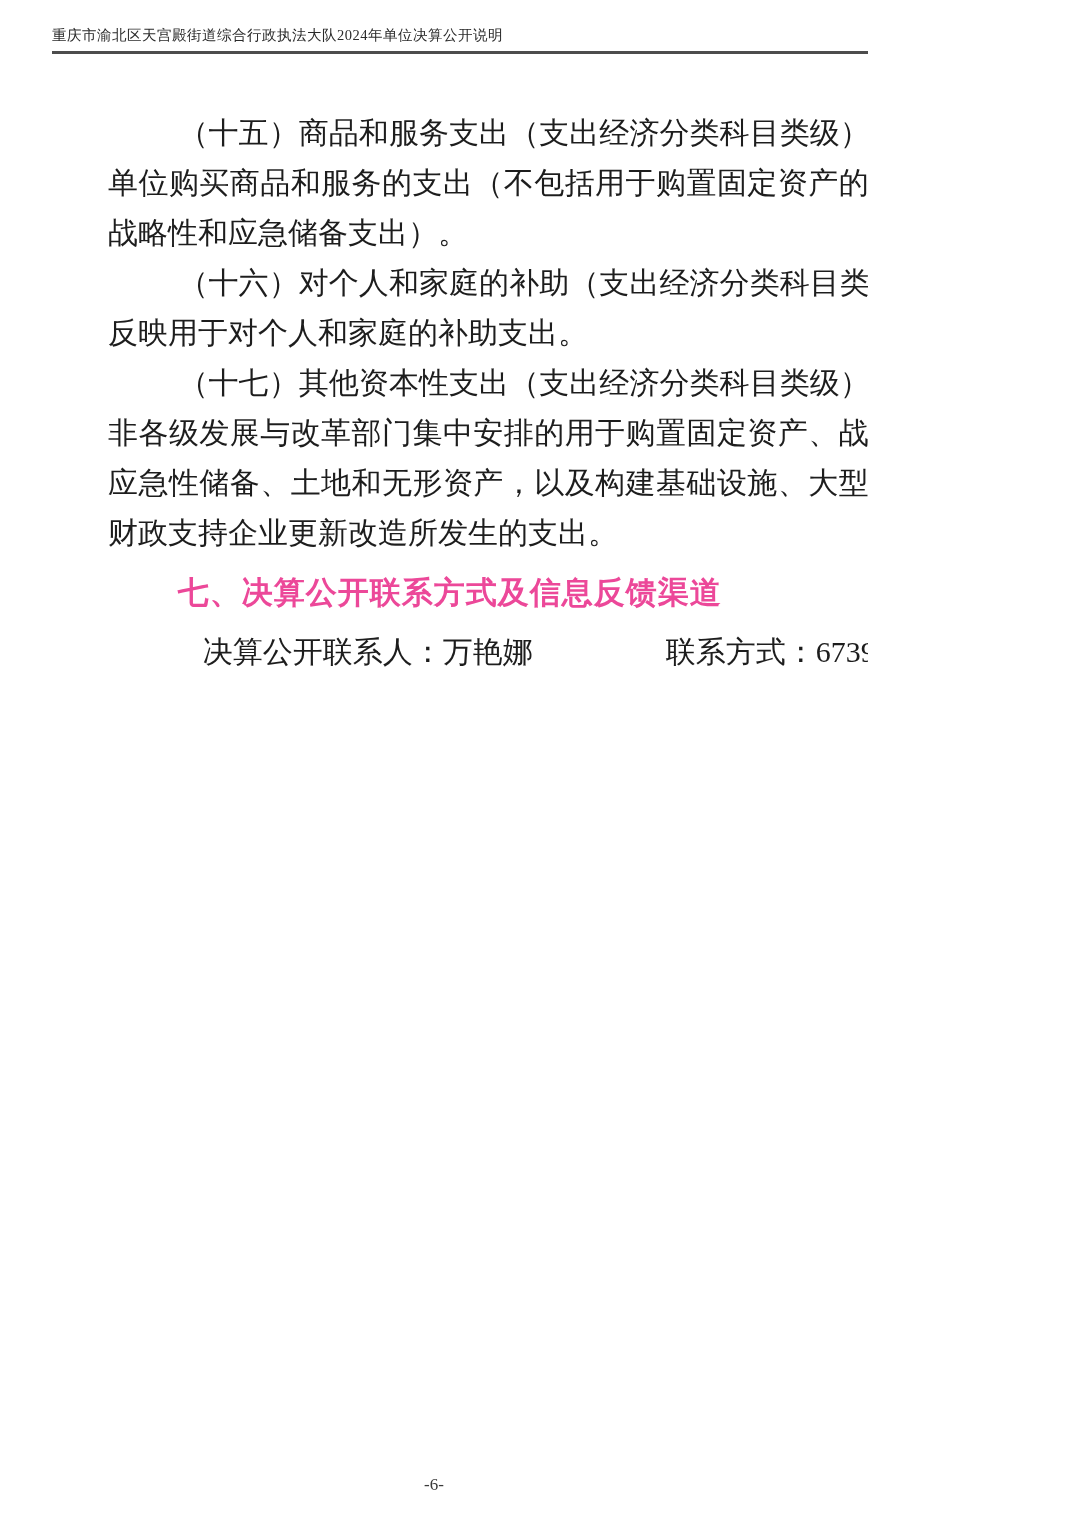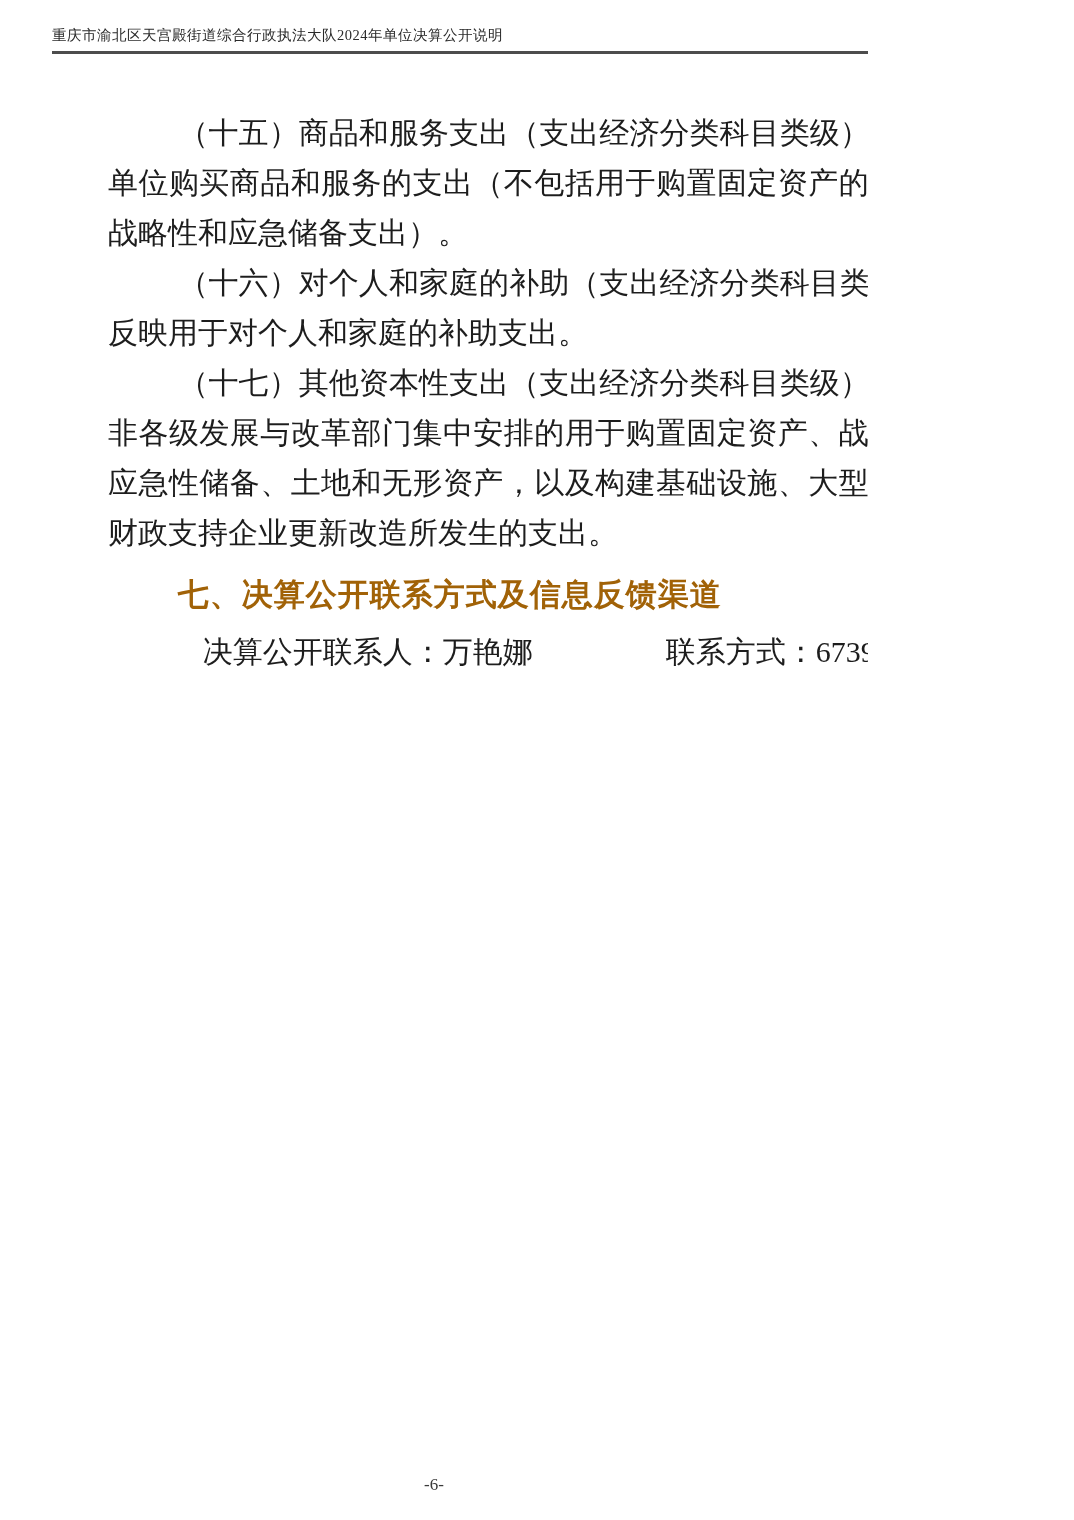--- a/index.html
+++ b/index.html
@@ -40,28 +40,28 @@
   }
   .para{
     margin:0;
     text-indent:2.35em;
   }
   .para.continuation{
     text-indent:0;
   }
   .section-heading{
     margin:12px 0 0 0;
-    font-family:Liberation Serif, serif;
+    font-family:Liberation Mono, monospace;
     font-weight:700;
     font-size:31px;
     line-height:50px;
     text-indent:2.25em;
     text-align:left;
     letter-spacing:1px;
-    color:#a16207;
+    color:#ec4899;
   }
   .contact-line{
     margin:7px;
     text-indent:2.35em;
     text-align:center;
   }
   .contact-method{
     margin-left:133px;
   }
   

